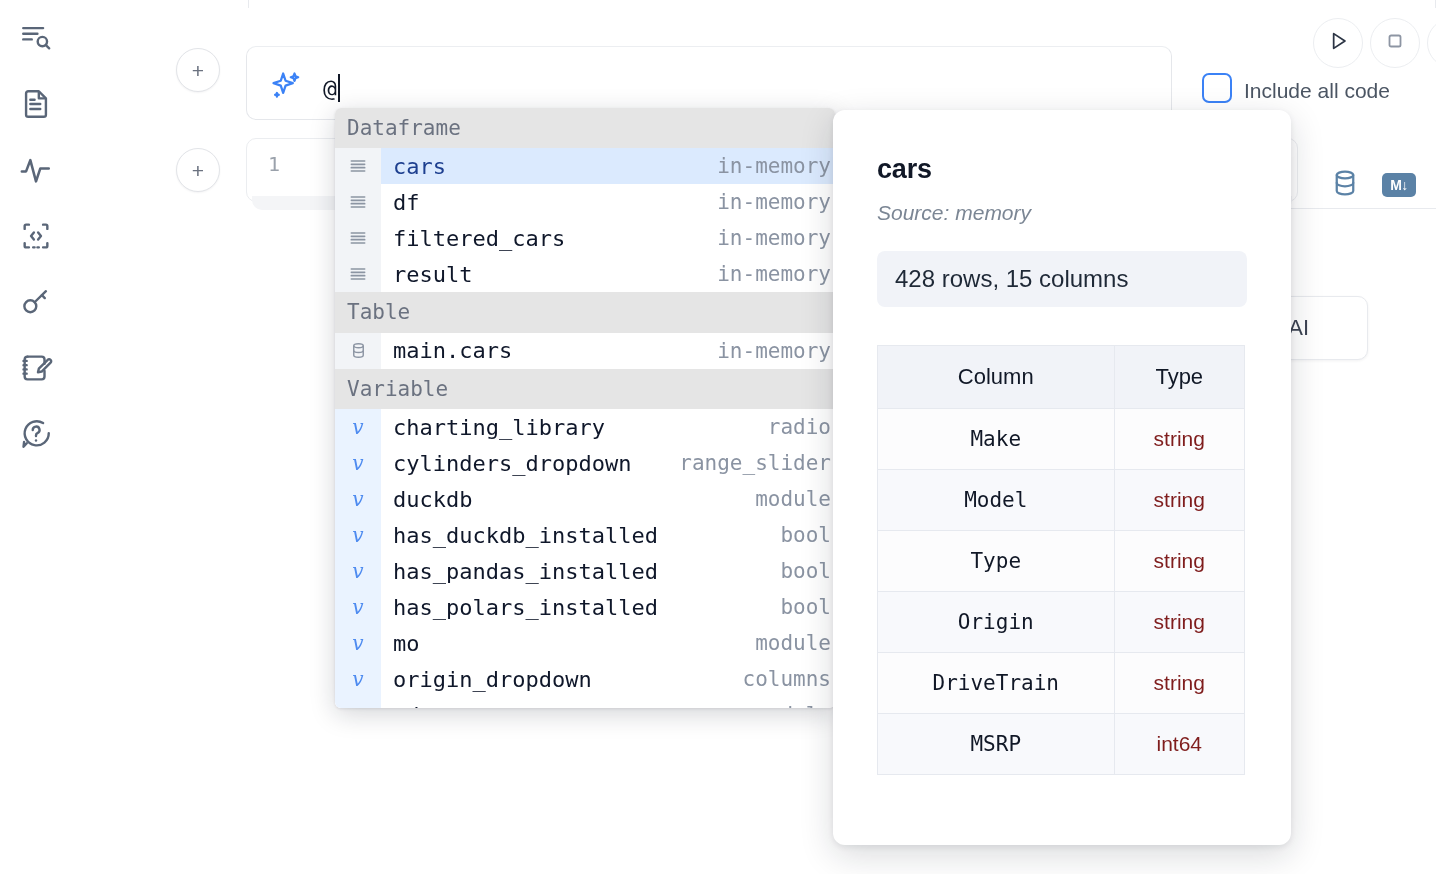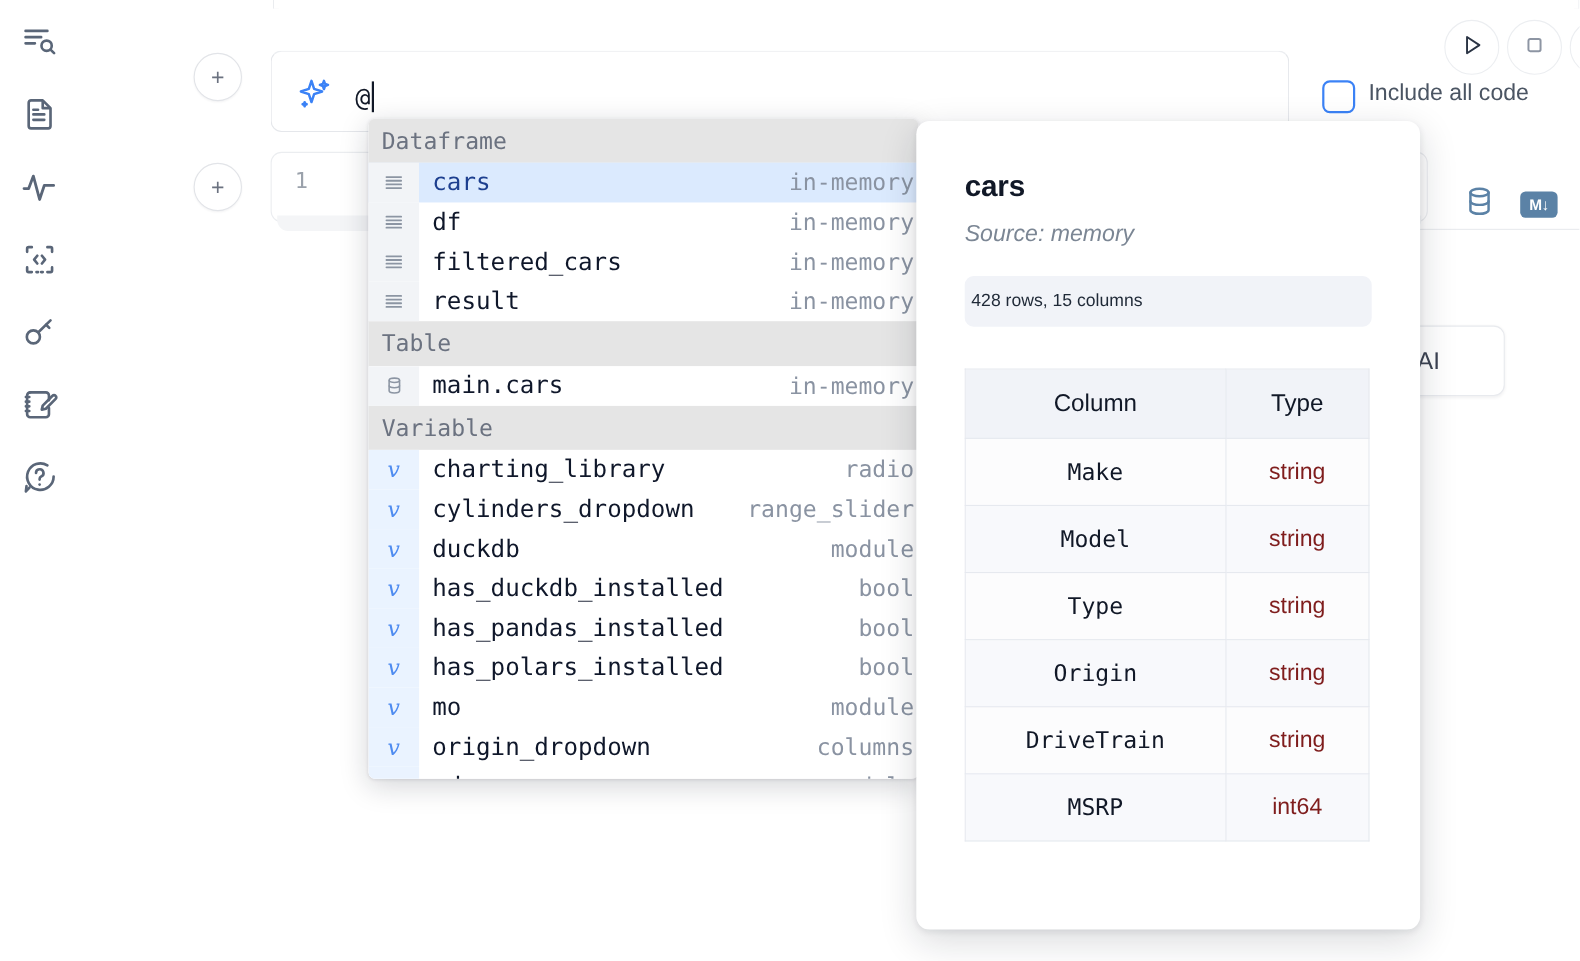--- a/index.html
+++ b/index.html
@@ -66,21 +66,21 @@
     border: 1px solid #eceef1; background: #fff;
     display: flex; align-items: center; justify-content: center; cursor: pointer;
   }
   .ctl-run  { left: 1313px; top: 18px; }
   .ctl-stop { left: 1370px; top: 18px; }
   .ctl-more { left: 1427px; top: 18px; }
 
   
   .include-row {
     position: absolute; left: 1202px; top: 73px;
-    display: flex; align-items: flex-start; gap: 12px;
+    display: flex; align-items: flex-end; gap: 12px;
   }
   .chk {
     width: 30px; height: 30px; border-radius: 7px;
     border: 2px solid #3b82f6; background: #fff; cursor: pointer;
   }
   .include-label { font-size: 21px; color: #4b5563; white-space: nowrap; }
 
   
   .code-cell {
     position: absolute; left: 246px; top: 138px; width: 1052px; height: 64px;
@@ -147,21 +147,21 @@
   .detail {
     position: absolute; left: 833px; top: 110px; width: 458px; height: 735px;
     background: #fff; border-radius: 12px;
     box-shadow: 0 10px 34px rgba(16,24,40,.16), 0 2px 6px rgba(16,24,40,.08);
     z-index: 30; overflow: hidden; padding: 44px 44px 0 44px;
   }
   .detail-title { font-size: 27px; font-weight: 700; color: #111827; letter-spacing:-.2px; }
   .detail-source { font-size: 21px; color: #7b8694; margin-top: 16px; font-style: italic; }
   .detail-stats {
     margin-top: 26px; background:#f1f3f8; border-radius: 8px;
-    padding: 14px 6px; font-size: 16px; color:#1f2937;
+    padding: 14px 18px; font-size: 24px; color:#1f2937;
   }
   .detail-table { margin-top: 38px; width: 368px; border-collapse: collapse; }
   .detail-table th, .detail-table td {
     border: 1px solid #e6e9ef; text-align: center; padding: 18px 20px;
   }
   .detail-table th { background:#f1f3f8; font-weight: 400; font-size: 22px; color:#111827; }
   .detail-table td.colname {
     font-family: "DejaVu Sans Mono", monospace; font-size: 21px; color:#111827; background:#fcfcfd;
   }
   .detail-table td.coltype { font-size: 21px; color:#7f1d1d; background:#fcfcfd; }

